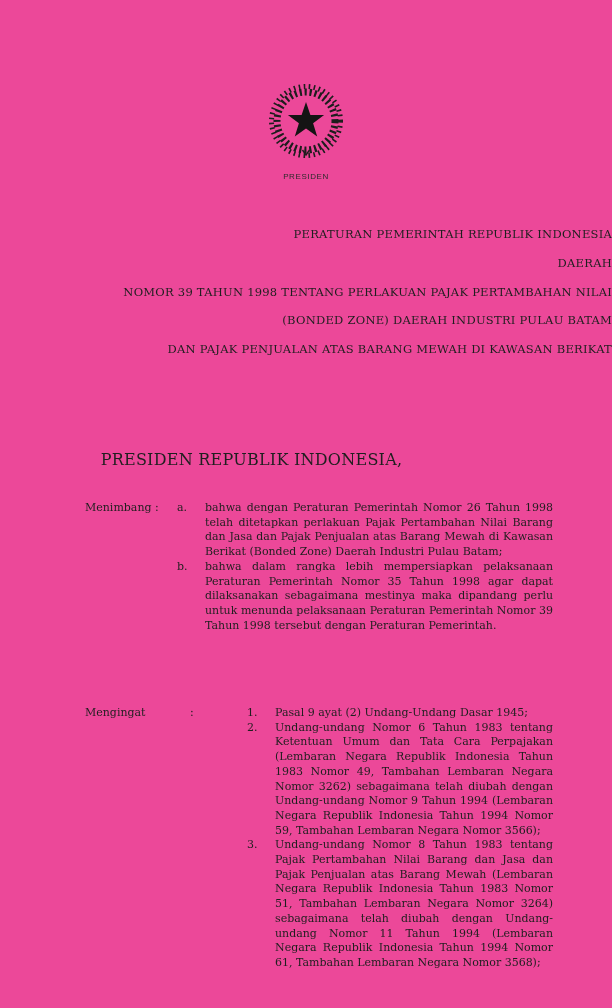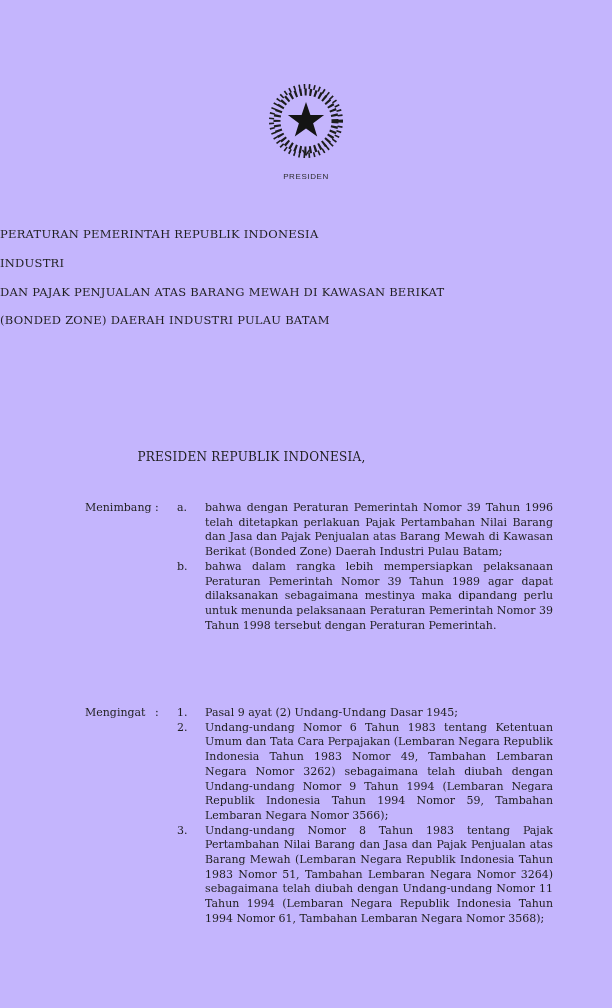--- a/index.html
+++ b/index.html
@@ -1,55 +1,55 @@
 <!DOCTYPE html>
 <html><head>
 <meta charset="utf-8">
 <style>
   html,body { margin:0; padding:0; background:#e8e8e8; }
   .page {
     position:relative;
     width:612px; height:1008px;
     margin:0 auto;
-    background:#c4b5fd;
+    background:#ec4899;
     font-family:"DejaVu Serif","Liberation Serif",serif;
     color:#1f1f1f;
     overflow:hidden;
   }
 
   
   .seal { position:absolute; top:84px; left:0; width:612px; text-align:center; }
   .wreath { display:inline-block; width:74px; height:74px; }
   .seal-label {
     margin-top:8px;
     font-family:"Liberation Sans",sans-serif;
     font-size:8px; line-height:13px; letter-spacing:0.6px;
     color:#2b2b2b;
   }
 
   
   .title-block {
     position:absolute; top:220px; left:0; width:612px;
-    text-align:left;
+    text-align:right;
     font-size:11.5px; line-height:28.8px; letter-spacing:0.25px;
   }
   .salutation {
     position:absolute; top:450px; left:0; width:503px;
     text-align:center;
-    font-size:12px; letter-spacing:0.25px;
+    font-size:16px; letter-spacing:0.25px;
   }
 
   
   .section {
     position:absolute; left:85px; width:468px;
     display:flex;
     font-size:11px; line-height:14.7px;justify-content:flex-end;
   }
   .sec-menimbang { top:501px; }
-  .sec-mengingat { top:706px; }
+  .sec-mengingat { top:706px;gap:35px; }
   .sec-label { width:70px; flex:none; }
   .sec-colon { width:22px; flex:none; }
   .sec-items { flex:1; }
   .item { display:flex; }
   .marker { width:28px; flex:none; }
   .itext { flex:1; text-align:justify; }
 </style>
 </head>
 <body>
 
@@ -62,38 +62,39 @@
       <polygon points="37,18 41.4,30.9 55.1,31.1 44.1,39.3 48.2,52.4 37,44.5 25.8,52.4 29.9,39.3 18.9,31.1 32.6,30.9" fill="#141414"></polygon>
       <path d="M33.5 66 l3.5 5 l3.5 -5" fill="none" stroke="#1d1d1d" stroke-width="1.4"></path>
     </svg>
     <div class="seal-label">
       <div>PRESIDEN</div>
     </div>
   </div>
 
   <div class="title-block">
     <div class="title-line">PERATURAN PEMERINTAH REPUBLIK INDONESIA</div>
-    <div class="title-line">INDUSTRI</div>
+    <div class="title-line">DAERAH</div>
+    <div class="title-line">NOMOR 39 TAHUN 1998 TENTANG PERLAKUAN PAJAK PERTAMBAHAN NILAI</div>
+    <div class="title-line">(BONDED ZONE) DAERAH INDUSTRI PULAU BATAM</div>
     <div class="title-line">DAN PAJAK PENJUALAN ATAS BARANG MEWAH DI KAWASAN BERIKAT</div>
-    <div class="title-line">(BONDED ZONE) DAERAH INDUSTRI PULAU BATAM</div>
   </div>
 
   <div class="salutation">PRESIDEN REPUBLIK INDONESIA,</div>
 
   <div class="section sec-menimbang">
     <div class="sec-label">Menimbang</div>
     <div class="sec-colon">:</div>
     <div class="sec-items">
       <div class="item">
         <div class="marker">a.</div>
-        <div class="itext">bahwa dengan Peraturan Pemerintah Nomor 39 Tahun 1996 telah ditetapkan perlakuan Pajak Pertambahan Nilai Barang dan Jasa dan Pajak Penjualan atas Barang Mewah di Kawasan Berikat (Bonded Zone) Daerah Industri Pulau Batam;</div>
+        <div class="itext">bahwa dengan Peraturan Pemerintah Nomor 26 Tahun 1998 telah ditetapkan perlakuan Pajak Pertambahan Nilai Barang dan Jasa dan Pajak Penjualan atas Barang Mewah di Kawasan Berikat (Bonded Zone) Daerah Industri Pulau Batam;</div>
       </div>
       <div class="item">
         <div class="marker">b.</div>
-        <div class="itext">bahwa dalam rangka lebih mempersiapkan pelaksanaan Peraturan Pemerintah Nomor 39 Tahun 1989 agar dapat dilaksanakan sebagaimana mestinya maka dipandang perlu untuk menunda pelaksanaan Peraturan Pemerintah Nomor 39 Tahun 1998 tersebut dengan Peraturan Pemerintah.</div>
+        <div class="itext">bahwa dalam rangka lebih mempersiapkan pelaksanaan Peraturan Pemerintah Nomor 35 Tahun 1998 agar dapat dilaksanakan sebagaimana mestinya maka dipandang perlu untuk menunda pelaksanaan Peraturan Pemerintah Nomor 39 Tahun 1998 tersebut dengan Peraturan Pemerintah.</div>
       </div>
     </div>
   </div>
 
   <div class="section sec-mengingat">
     <div class="sec-label">Mengingat</div>
     <div class="sec-colon">:</div>
     <div class="sec-items">
       <div class="item">
         <div class="marker">1.</div>

